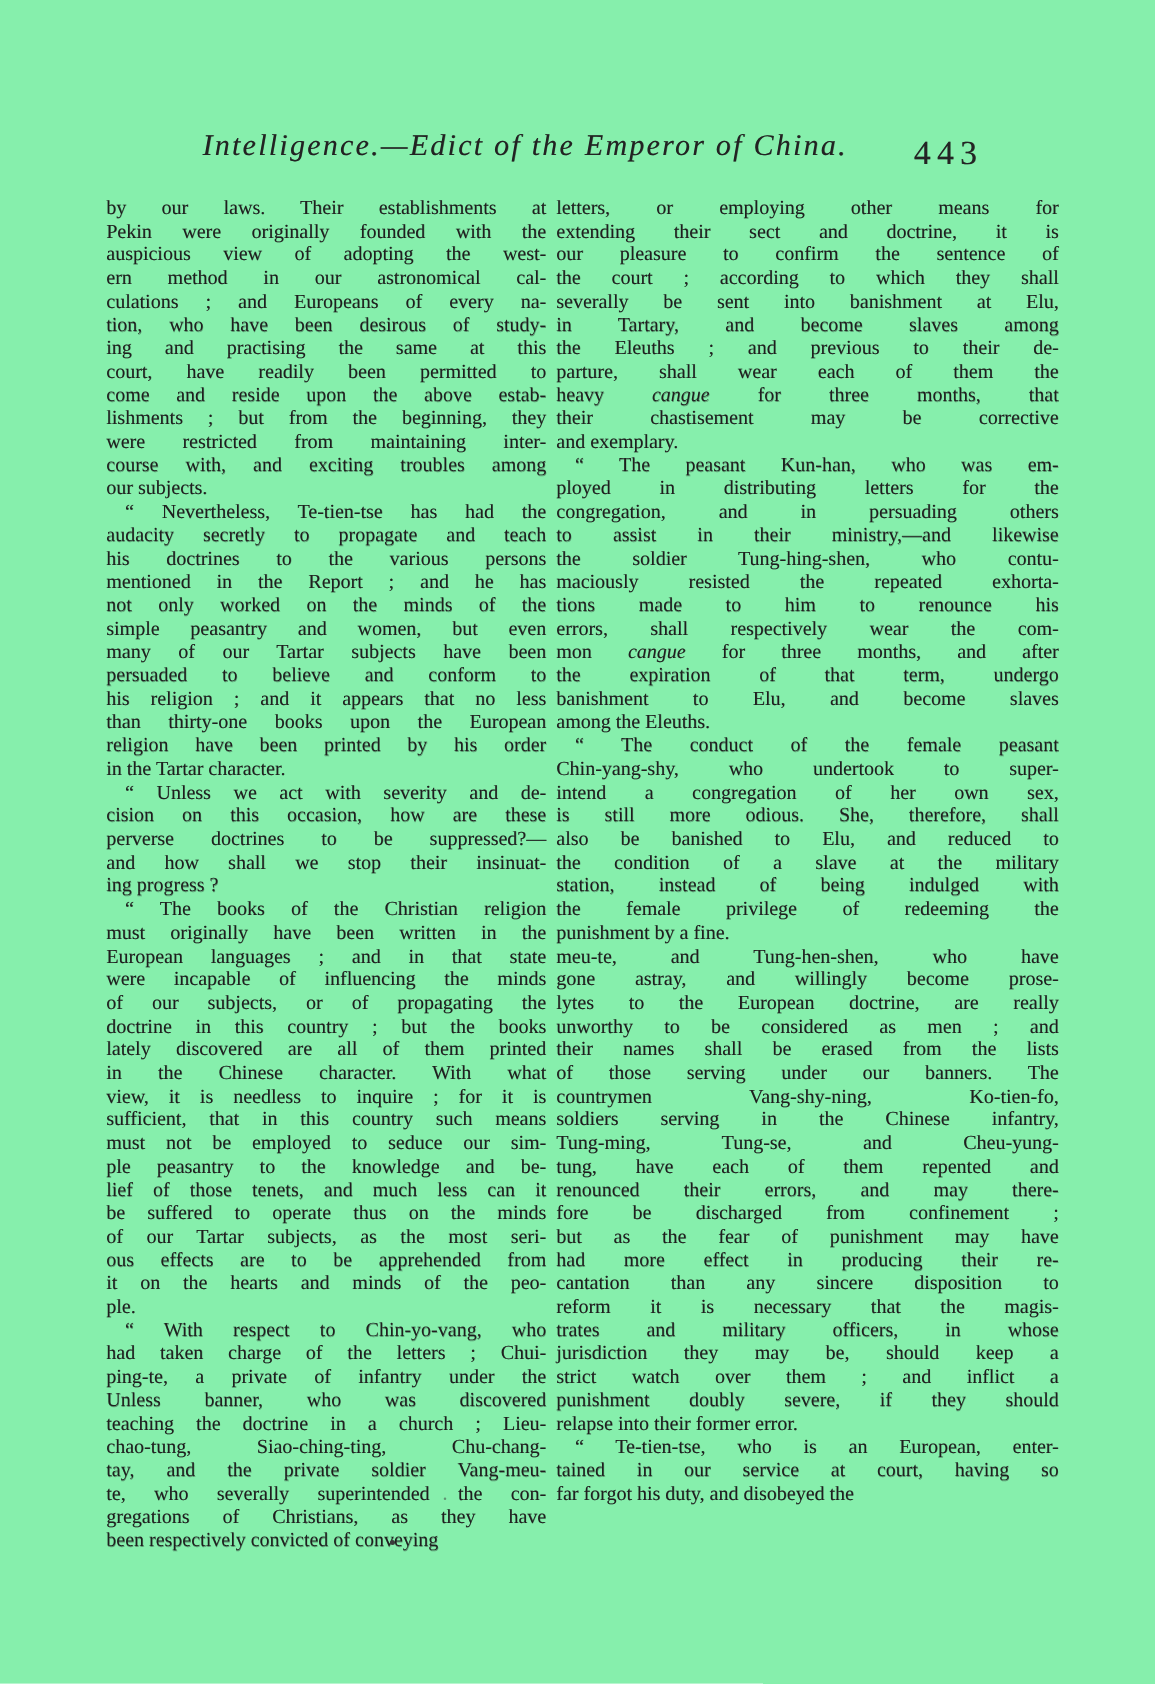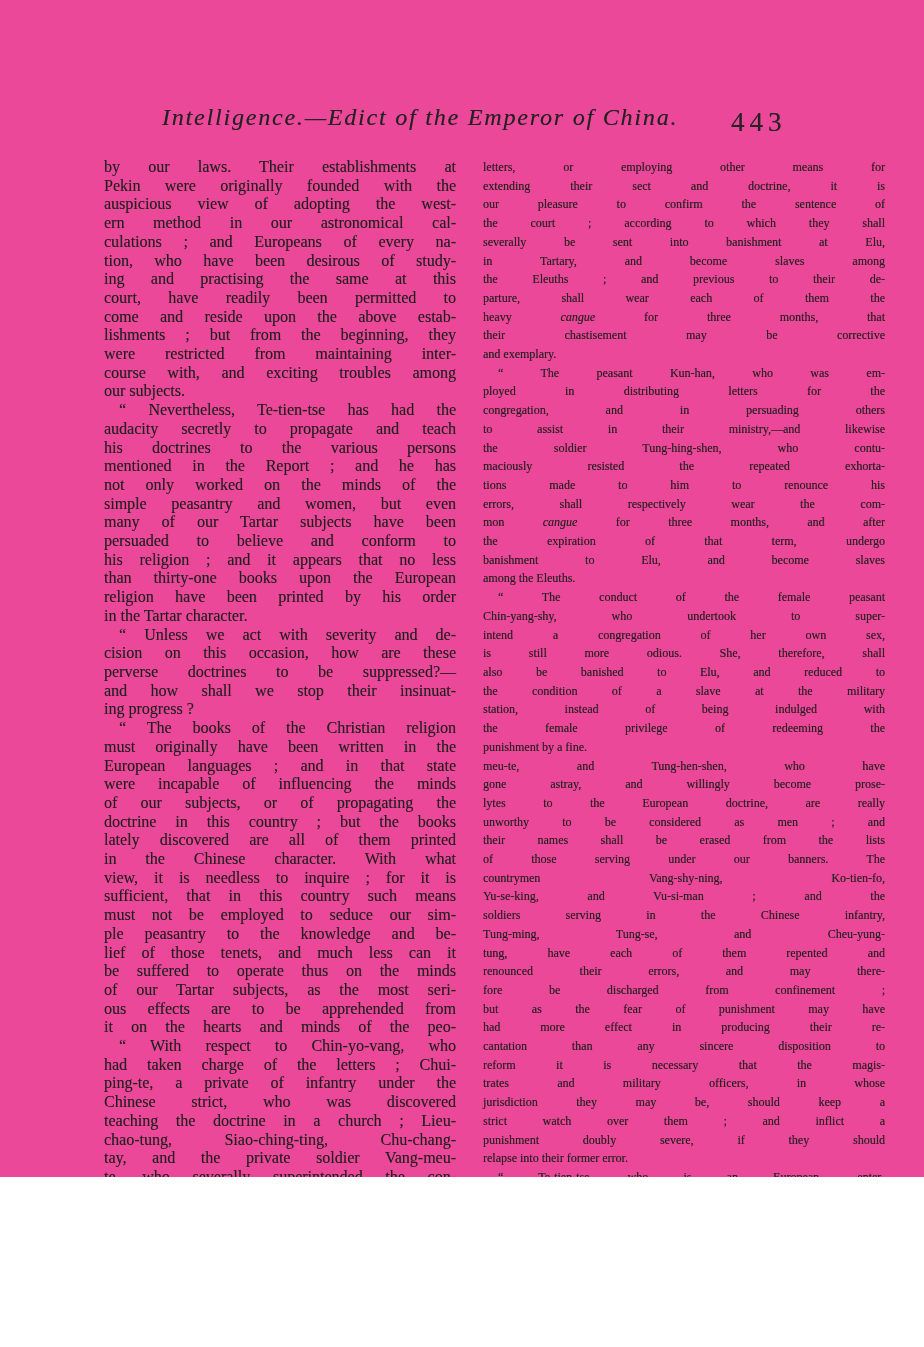--- a/index.html
+++ b/index.html
@@ -3,22 +3,22 @@
 <meta charset="utf-8">
 <style>
   html, body {
     margin: 0;
     padding: 0;
     background: #ffffff;
   }
   .page {
     position: relative;
     width: 924px;
-    height: 1177px;
-    background: #ec4899;
+    height: 1347px;
+    background: #86efac;
     font-family: "Liberation Serif", serif;
     color: #1f1f1f;
     overflow: hidden;
     text-decoration: underline;
   }
   .page-header {
     position: absolute;
     top: 104px;
     left: 0;
     width: 924px;
@@ -47,24 +47,23 @@
   .columns {
     position: absolute;
     top: 158px;
     left: 85px;
     display: flex;
     gap: 8px;
   }
   .col {
     line-height: 18.7px;
     text-shadow: 0.3px 0.3px 0.45px rgba(30,30,30,0.4);
-    margin-left: 19px;
   }
   .col-left  { width: 352px; font-size: 16px; }
-  .col-right { width: 402px; font-size: 12px; }
+  .col-right { width: 402px; font-size: 16px; }
   .para { margin: 0; }
   .line {
     text-align: justify;
     text-align-last: justify;
     min-height: 18.7px;
   }
   .line.para-end { text-align-last: left; }
   .line.indent { text-indent: 15px; }
   .ink-speck {
     position: absolute;
@@ -134,26 +133,27 @@
           <div class="line">in the Chinese character.  With what</div>
           <div class="line">view, it is needless to inquire ; for it is</div>
           <div class="line">sufficient, that in this country such means</div>
           <div class="line">must not be employed to seduce our sim-</div>
           <div class="line">ple peasantry to the knowledge and be-</div>
           <div class="line">lief of those tenets, and much less can it</div>
           <div class="line">be suffered to operate thus on the minds</div>
           <div class="line">of our Tartar subjects, as the most seri-</div>
           <div class="line">ous effects are to be apprehended from</div>
           <div class="line">it on the hearts and minds of the peo-</div>
+          <div class="line para-end">ple.</div>
         </div>
         <div class="para">
           <div class="line indent">“ With respect to Chin-yo-vang, who</div>
           <div class="line">had taken charge of the letters ; Chui-</div>
           <div class="line">ping-te, a private of infantry under the</div>
-          <div class="line">Chinese strict, who was discovered</div>
+          <div class="line">Unless banner, who was discovered</div>
           <div class="line">teaching the doctrine in a church ; Lieu-</div>
           <div class="line">chao-tung, Siao-ching-ting, Chu-chang-</div>
           <div class="line">tay, and the private soldier Vang-meu-</div>
           <div class="line">te, who severally superintended the con-</div>
           <div class="line">gregations of Christians, as they have</div>
           <div class="line para-end">been respectively convicted of conveying</div>
         </div>
       </div>
     <div class="col col-right">
         <div class="para">
@@ -195,21 +195,20 @@
           <div class="line para-end">punishment by a fine.</div>
         </div>
         <div class="para">
           <div class="line">meu-te, and Tung-hen-shen, who have</div>
           <div class="line">gone astray, and willingly become prose-</div>
           <div class="line">lytes to the European doctrine, are really</div>
           <div class="line">unworthy to be considered as men ; and</div>
           <div class="line">their names shall be erased from the lists</div>
           <div class="line">of those serving under our banners.  The</div>
           <div class="line">countrymen Vang-shy-ning, Ko-tien-fo,</div>
-          <div class="line">Yu-se-king, and Vu-si-man ; and the</div>
           <div class="line">soldiers serving in the Chinese infantry,</div>
           <div class="line">Tung-ming, Tung-se, and Cheu-yung-</div>
           <div class="line">tung, have each of them repented and</div>
           <div class="line">renounced their errors, and may there-</div>
           <div class="line">fore be discharged from confinement ;</div>
           <div class="line">but as the fear of punishment may have</div>
           <div class="line">had more effect in producing their re-</div>
           <div class="line">cantation than any sincere disposition to</div>
           <div class="line">reform it is necessary that the magis-</div>
           <div class="line">trates and military officers, in whose</div>

